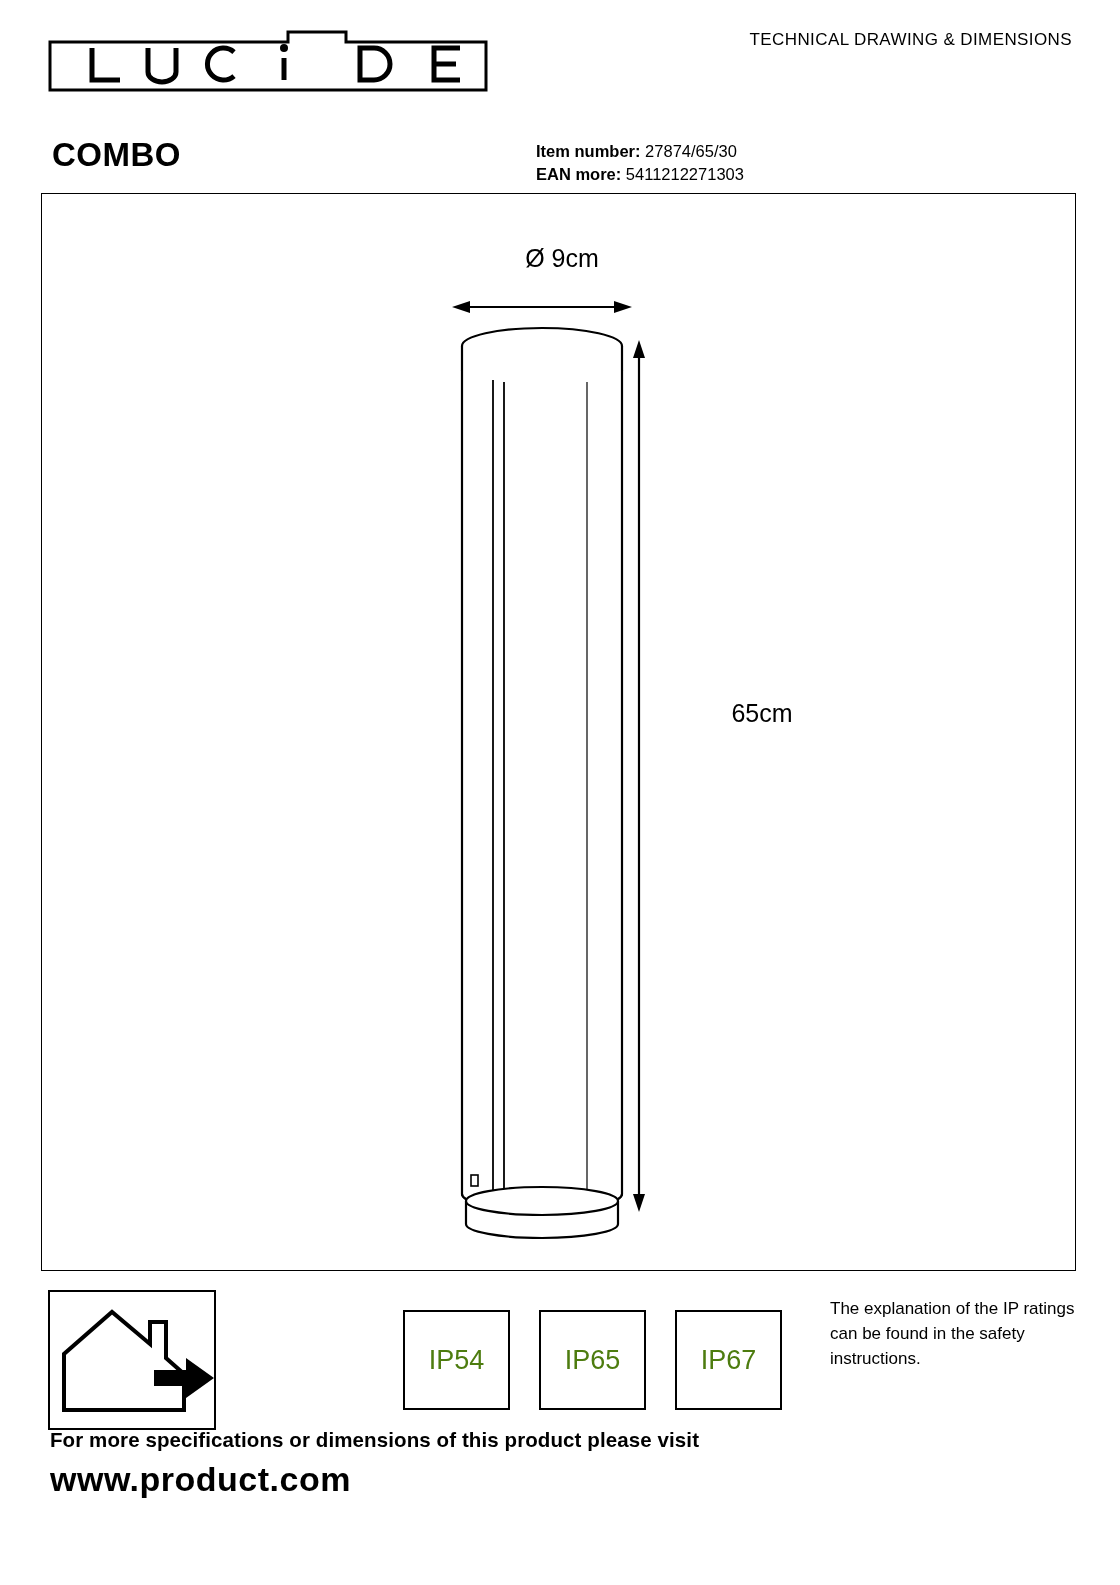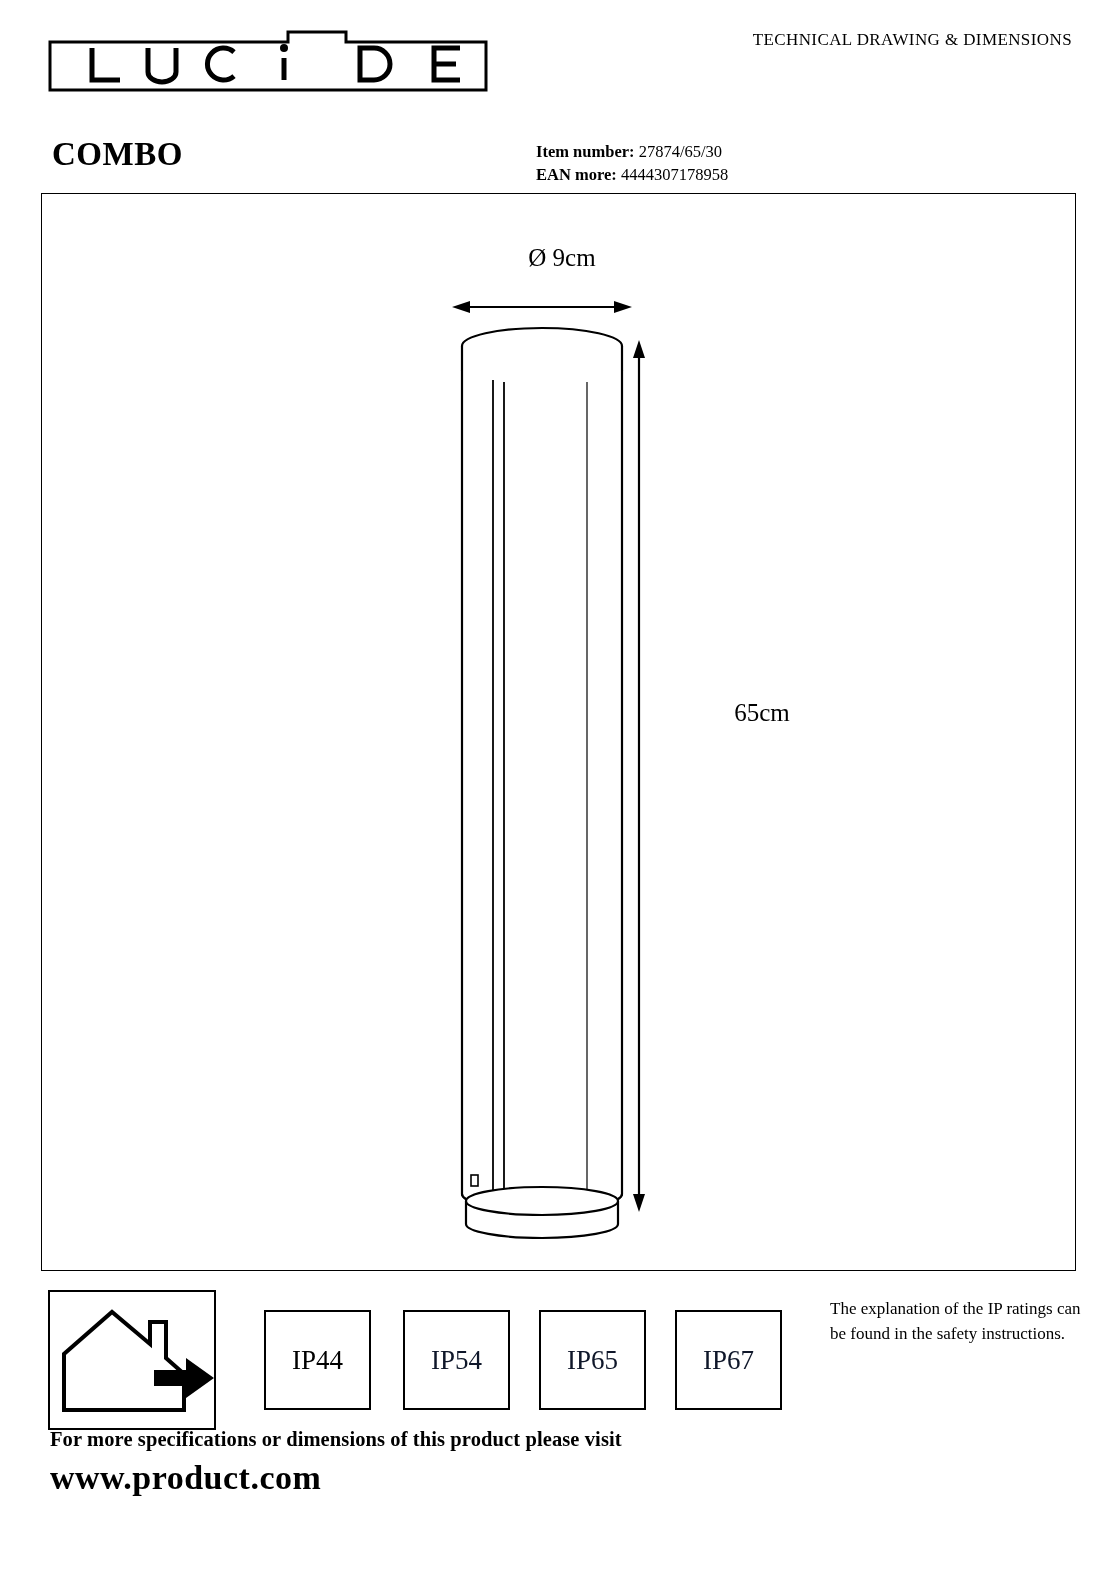--- a/index.html
+++ b/index.html
@@ -13,21 +13,20 @@
     font-family: "Liberation Sans", sans-serif;
     color: #000000;
     position: relative;
     overflow: hidden;
   }
   .page {
     position: relative;
     width: 1120px;
     height: 1218px;
     box-sizing: border-box;
-    font-family: Liberation Serif, serif;
   }
 
   
   .header {
     position: absolute;
     top: 22px;
     left: 48px;
     right: 48px;
     height: 72px;
   }
@@ -132,21 +131,21 @@
     position: absolute;
     top: 20px;
     width: 107px;
     height: 100px;
     border: 2px solid #000;
     box-sizing: border-box;
     display: flex;
     align-items: center;
     justify-content: center;
     font-size: 27px;
-    color: #0f172a;
+    color: #4d7c0f;
   }
   .ip-box.active { color: #000; }
   .ip-0 { left: 216px; }
   .ip-1 { left: 355px; }
   .ip-2 { left: 491px; text-align: center; }
   .ip-3 { left: 627px; }
 
   .ip-note {
     position: absolute;
     left: 782px;
@@ -209,21 +208,21 @@
 
   <div class="title-row">
     <div class="product-title">COMBO</div>
     <div class="meta">
       <div>
         <span class="lbl">Item number:</span>
         <span>27874/65/30</span>
       </div>
       <div>
         <span class="lbl">EAN more:</span>
-        <span>4444307178958</span>
+        <span>5411212271303</span>
       </div>
     </div>
   </div>
 
   <div class="frame">
 
     <div class="dim-top-label">Ø 9cm</div>
     <div class="dim-right-label">65cm</div>
 
     <svg class="drawing" viewBox="0 0 1033 1076" xmlns="http://www.w3.org/2000/svg">
@@ -267,23 +266,20 @@
         <g>
           <path d="M14,118 L14,62 L62,20 L100,52 L100,30 L116,30 L116,66 L134,82 L134,118 Z" fill="none" stroke="#000" stroke-width="4"></path>
         </g>
 
         <g>
           <path d="M104,78 L136,78 L136,66 L164,86 L136,106 L136,94 L104,94 Z" fill="#000"></path>
         </g>
       </svg>
     </div>
 
-    <div class="ip-box active ip-0">
-      <span>IP44</span>
-    </div>
     <div class="ip-box ip-1">
       <span>IP54</span>
     </div>
     <div class="ip-box ip-2">
       <span>IP65</span>
     </div>
     <div class="ip-box ip-3">
       <span>IP67</span>
     </div>
 

